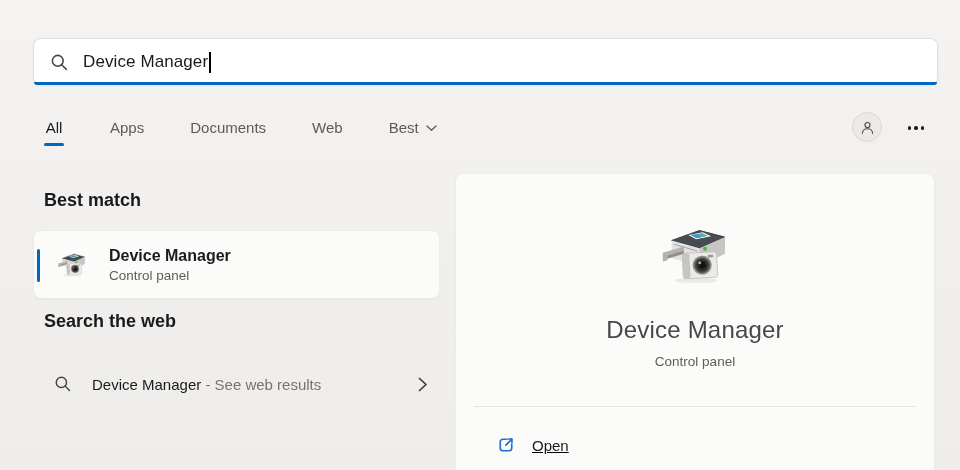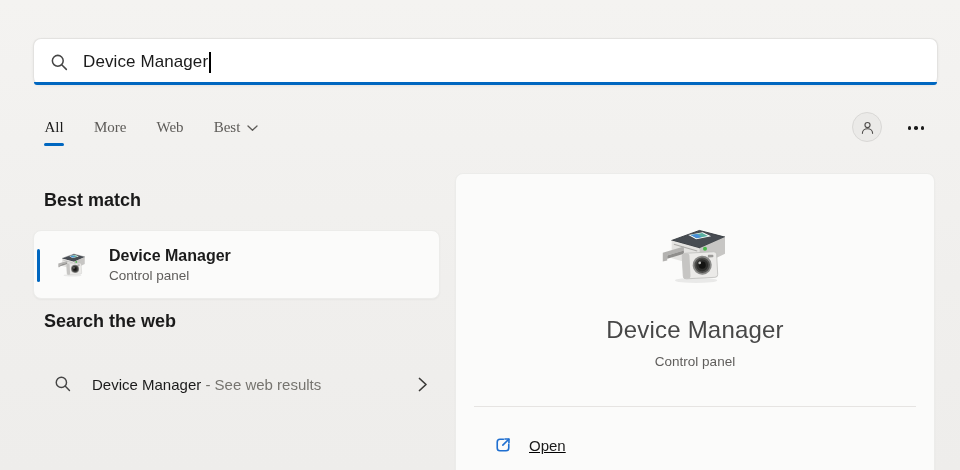--- a/index.html
+++ b/index.html
@@ -27,21 +27,21 @@
     content: ""; position: absolute; left: 0; right: 0; bottom: 0; height: 3px;
     background: #0067c0; border-radius: 0 0 8px 8px;
   }
   .search-box .mag { width: 19px; height: 19px; flex: 0 0 auto; margin-right: 14px; }
   .search-query { font-size: 17px; color: #1b1b1b; letter-spacing: .1px; white-space: pre; }
   .caret { display: inline-block; width: 1.5px; height: 21px; background: #000; margin-left: 1px; vertical-align: -4px; }
 
   
   .tabs {
     position: absolute; left: 44px; top: 117px;
-    display: flex; gap: 30px; align-items: flex-start; font-family: Liberation Serif, serif;
+    display: flex; gap: 46px; align-items: flex-start;
   }
   .tab {
     font-size: 15px; color: #5d5b58; background: none; border: none;
     font-family: inherit; cursor: pointer; padding: 2px 0 0 0;
     display: flex; flex-direction: column; align-items: center;
   }
   .tab .tab-inner { display: flex; align-items: center; gap: 7px; }
   .tab.active { color: #1a1a1a; }
   .tab .underline { width: 20px; height: 3px; border-radius: 2px; background: transparent; margin-top: 7px; }
   .tab.active .underline { background: #0067c0; }
@@ -106,22 +106,22 @@
   .detail-panel .hero {
     display: flex; flex-direction: column; align-items: center;
   }
   .dm-large { width: 80px; height: 80px; margin-top: 42px; }
   .detail-title { font-size: 24px; font-weight: 400; color: #474747; margin-top: 20px; letter-spacing: .2px; }
   .detail-sub { font-size: 13.5px; color: #5f5d5b; margin-top: 10px; }
   .detail-divider {
     position: absolute; left: 18px; right: 18px; top: 232px; height: 1px; background: #e6e4e2;
   }
   .open-row {
-    position: absolute; left: 10px; top: 250px; width: 100%; height: 42px;
-    display: flex; align-items: center; padding-left: 28px;
+    position: absolute; left: 0; top: 250px; width: 100%; height: 42px;
+    display: flex; align-items: center; padding-left: 41px;
     background: none; border: none; cursor: pointer; font-family: inherit; text-decoration: underline;
   }
   .open-row .open-ic { width: 18px; height: 18px; flex: 0 0 auto; }
   .open-label { margin-left: 17px; font-size: 15px; color: #1b1b1b; }
 
   .sr-defs { position: absolute; width: 0; height: 0; overflow: hidden; }
 </style>
 </head>
 <body>
 
@@ -188,21 +188,27 @@
 
 <div class="tabs">
   <button class="tab active">
     <span class="tab-inner">
         <span>All</span>
       </span>
     <span class="underline"></span>
   </button>
   <button class="tab">
     <span class="tab-inner">
-        <span>More</span>
+        <span>Apps</span>
+      </span>
+    <span class="underline"></span>
+  </button>
+  <button class="tab">
+    <span class="tab-inner">
+        <span>Documents</span>
       </span>
     <span class="underline"></span>
   </button>
   <button class="tab">
     <span class="tab-inner">
         <span>Web</span>
       </span>
     <span class="underline"></span>
   </button>
   <button class="tab">

